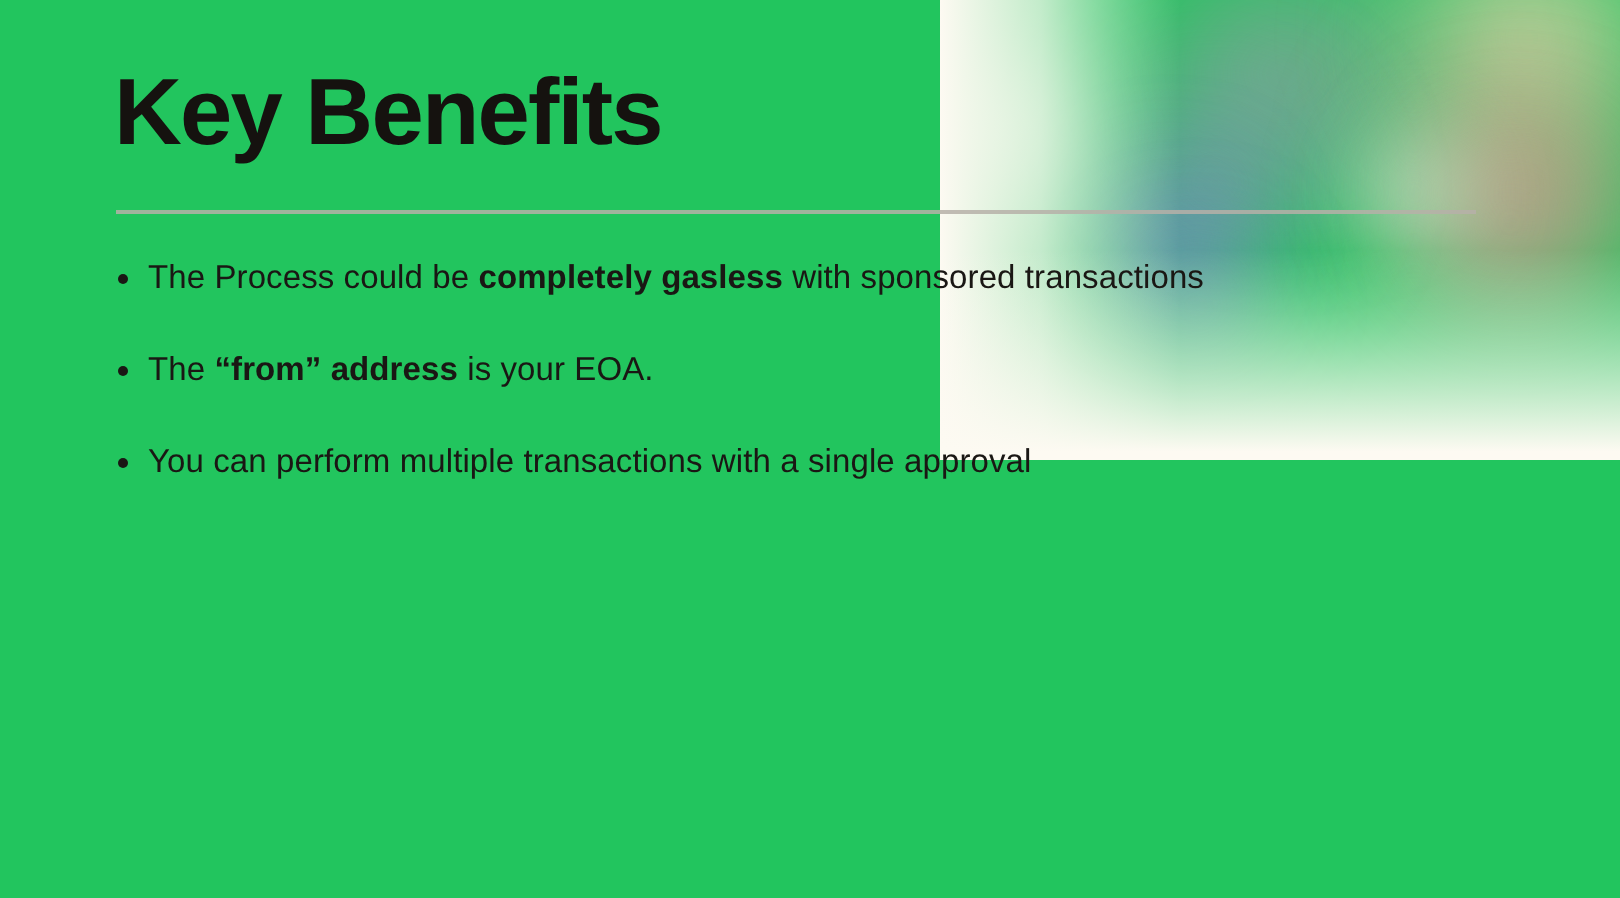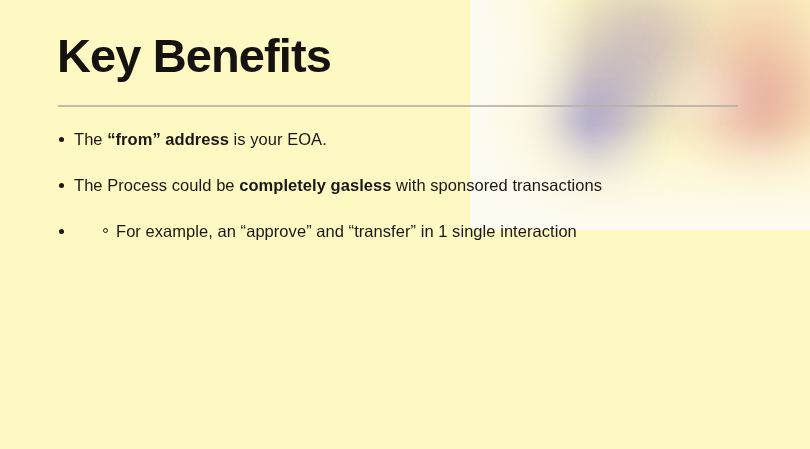--- a/index.html
+++ b/index.html
@@ -13,21 +13,21 @@
     overflow: hidden;
     background: #fdfaf2;
     font-family: "Liberation Sans", "DejaVu Sans", sans-serif;
     -webkit-font-smoothing: antialiased;
   }
 
   .slide {
     position: relative;
     width: 810px;
     height: 449px;
-    background: #fef9c3;
+    background: #22c55e;
     overflow: hidden;
   }
 
   
   .blob-layer {
     position: absolute;
     top: 0;
     right: 0;
     width: 340px;
     height: 230px;
@@ -247,35 +247,30 @@
   <div class="content">
 
     <h1 class="slide-title">Key Benefits</h1>
 
     <div class="divider"></div>
 
     <ul class="bullets">
 
       <li class="bullet-item">
         <span class="bullet-marker"></span>
+        <span class="bullet-text"><span>The Process could be </span><b>completely gasless</b><span> with sponsored transactions</span></span>
+      </li>
+
+      <li class="bullet-item">
+        <span class="bullet-marker"></span>
         <span class="bullet-text"><span>The </span><b>“from” address</b><span> is your EOA.</span></span>
       </li>
 
       <li class="bullet-item">
         <span class="bullet-marker"></span>
-        <span class="bullet-text"><span>The Process could be </span><b>completely gasless</b><span> with sponsored transactions</span></span>
-      </li>
-
-      <li class="bullet-item">
-        <span class="bullet-marker"></span>
-        <ul class="sublist">
-          <li class="sub-item">
-            <span class="sub-marker"></span>
-            <span class="sub-text">For example, an “approve” and “transfer” in 1 single interaction</span>
-          </li>
-        </ul>
+        <span class="bullet-text"><span>You can perform multiple transactions with a single approval</span></span>
       </li>
 
 
     </ul>
 
   </div>
 </div>
 
 </body></html>

